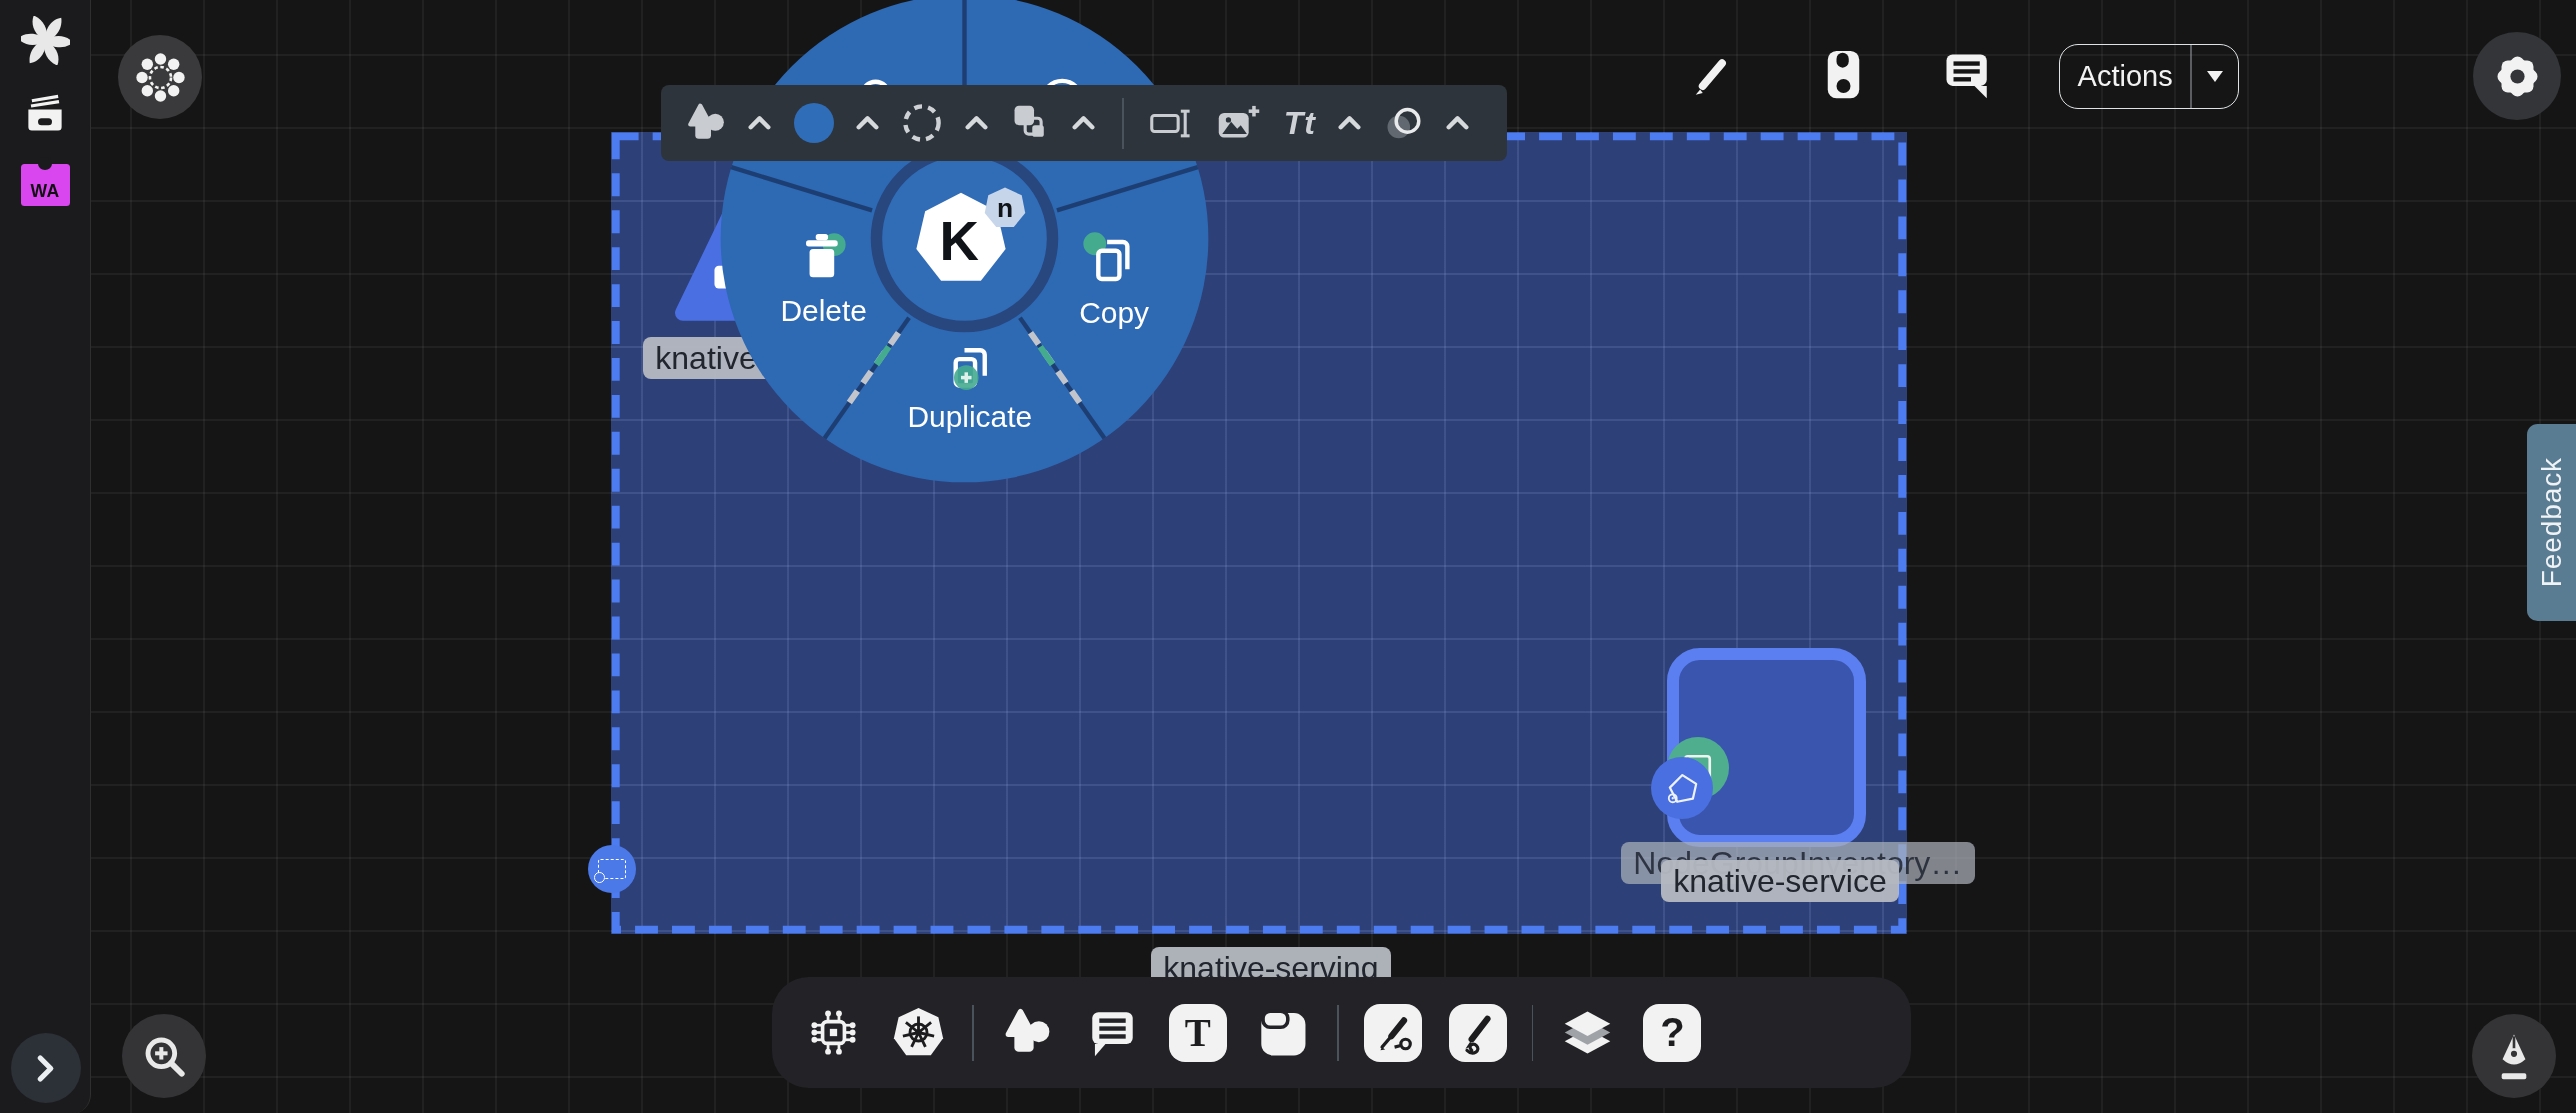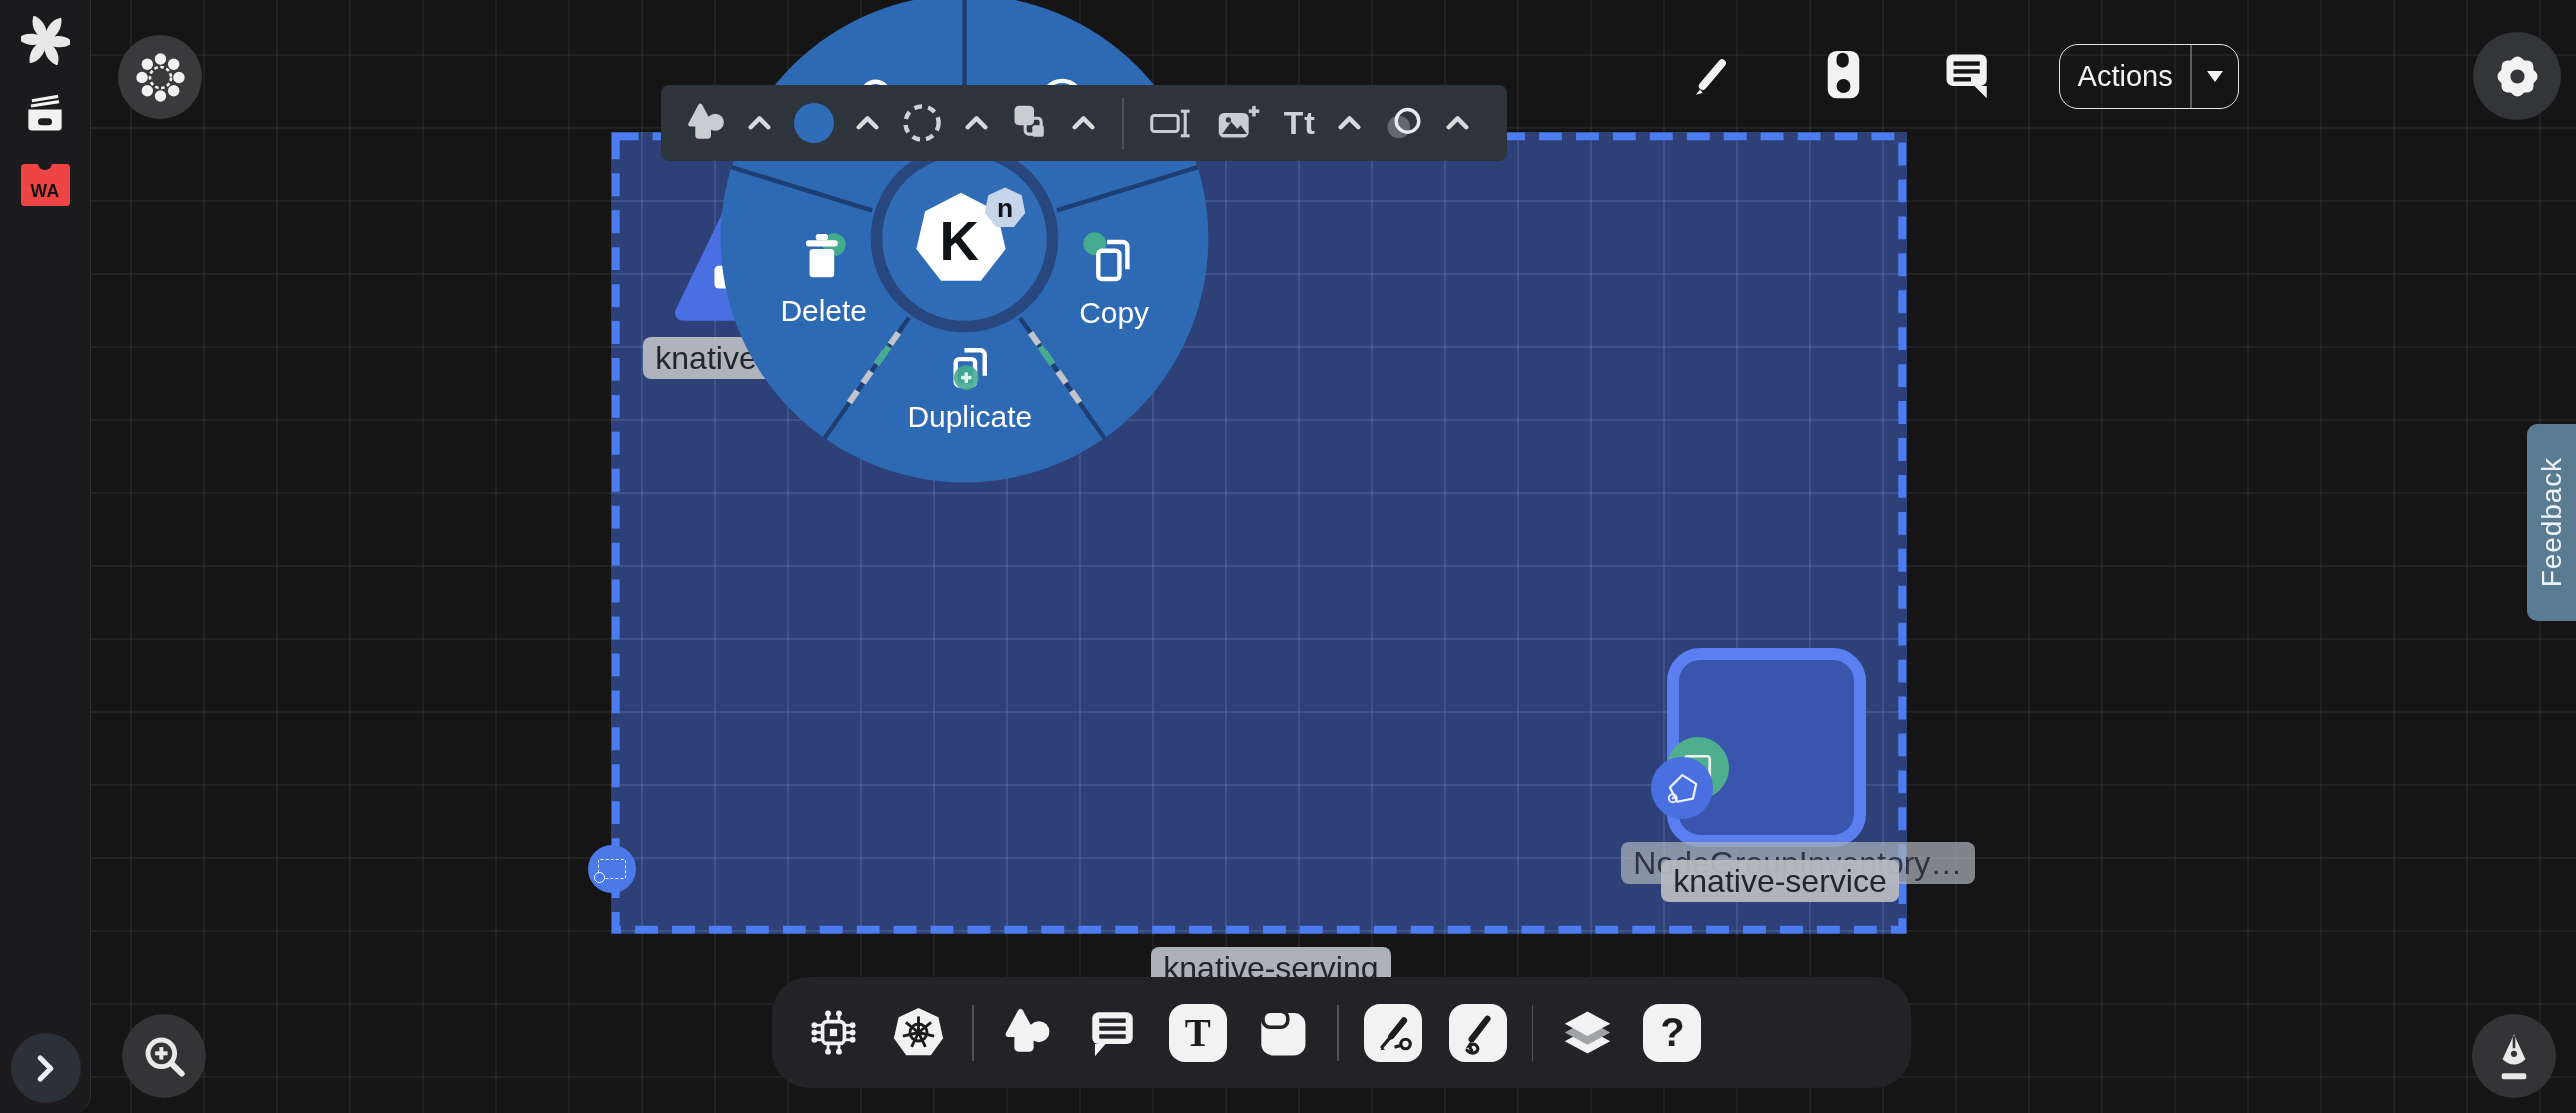--- a/index.html
+++ b/index.html
@@ -53,21 +53,21 @@
   .badge-blue  { left:-28px; top:97px; width:62px; height:62px; background:#4a6fe0; z-index:2; }
 
   
   .radial { position:absolute; left:718px; top:-8px; z-index:6; }
 
   
   .float-toolbar {
     position:absolute; left:661px; top:85px; width:846px; height:76px; z-index:12;
     background:#2d343b; border-radius:8px; display:flex; align-items:center; padding:0 19.4px; gap:12.3px;
   }
-  .ft-item { display:flex; align-items:center; gap:22px; padding:0 5.3px; cursor:pointer; }
+  .ft-item { display:flex; align-items:center; gap:22px; padding:0 5.3px; cursor:pointer;font-style:italic; }
   .ft-divider { width:1.8px; height:51px; background:#4a525b; margin:0 8.8px; }
   .swatch-circle { width:40px; height:40px; border-radius:50%; background:#2f6db8; }
   .tt-label { font-size:32px; font-weight:600; color:#ced2d6; letter-spacing:0.9px; }
 
   
   .hdr-icon-btn { position:absolute; z-index:14; cursor:pointer; }
   .actions-btn {
     position:absolute; left:2059px; top:44px; width:180px; height:65px; z-index:14;
     border:1.8px solid #dfe3e6; border-radius:19px; display:flex; align-items:center; color:#f2f2f2; cursor:pointer;
   }
@@ -91,21 +91,21 @@
   .flower-btn { left:118px;  top:35px;  width:84px; height:84px; background:#3a3a3c; }
   .expand-btn { left:10.6px;   top:1033px; width:70px; height:70px; background:#2b3137; z-index:21; }
 
   
   .sidebar {
     position:absolute; left:0; top:0; width:91px; height:1114px; z-index:20;
     background:#1b1b1d; border-right:0.9px solid #2f2f30; border-bottom-right-radius:19.4px;
     display:flex; flex-direction:column; align-items:center; padding-top:16px; gap:23px;
   }
   .sb-icon { width:49px; height:49px; display:flex; align-items:center; justify-content:center; cursor:pointer; }
-  .wa-tile { position:relative; width:62px; height:42px; background:#ef4444; border-radius:3.5px;
+  .wa-tile { position:relative; width:62px; height:42px; background:#d946ef; border-radius:3.5px;
     display:flex; align-items:flex-end; justify-content:center; }
   .wa-tile::before { content:""; position:absolute; top:-6.2px; left:50%; margin-left:-7px; width:14px; height:12.3px;
     background:#1b1b1d; border-radius:50%; }
   .wa-text { font-size:17.6px; font-weight:800; color:#111; padding-bottom:3.5px; letter-spacing:0.4px; }
 
   
   .bottom-toolbar {
     position:absolute; left:772px; top:977px; width:1139px; height:111px; z-index:12;
     background:#232327; border-radius:37px; display:flex; align-items:center; padding:0 30px; gap:23px;
   }

